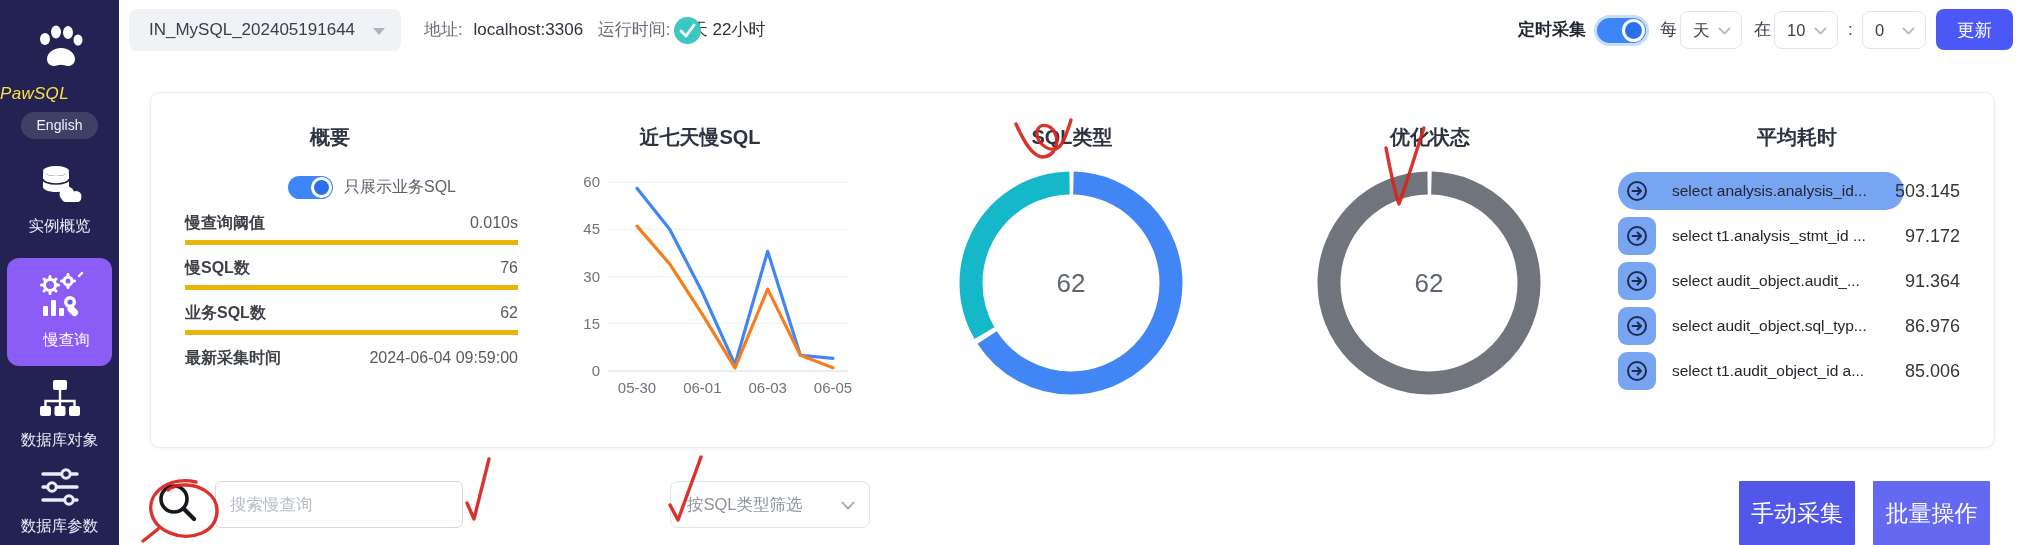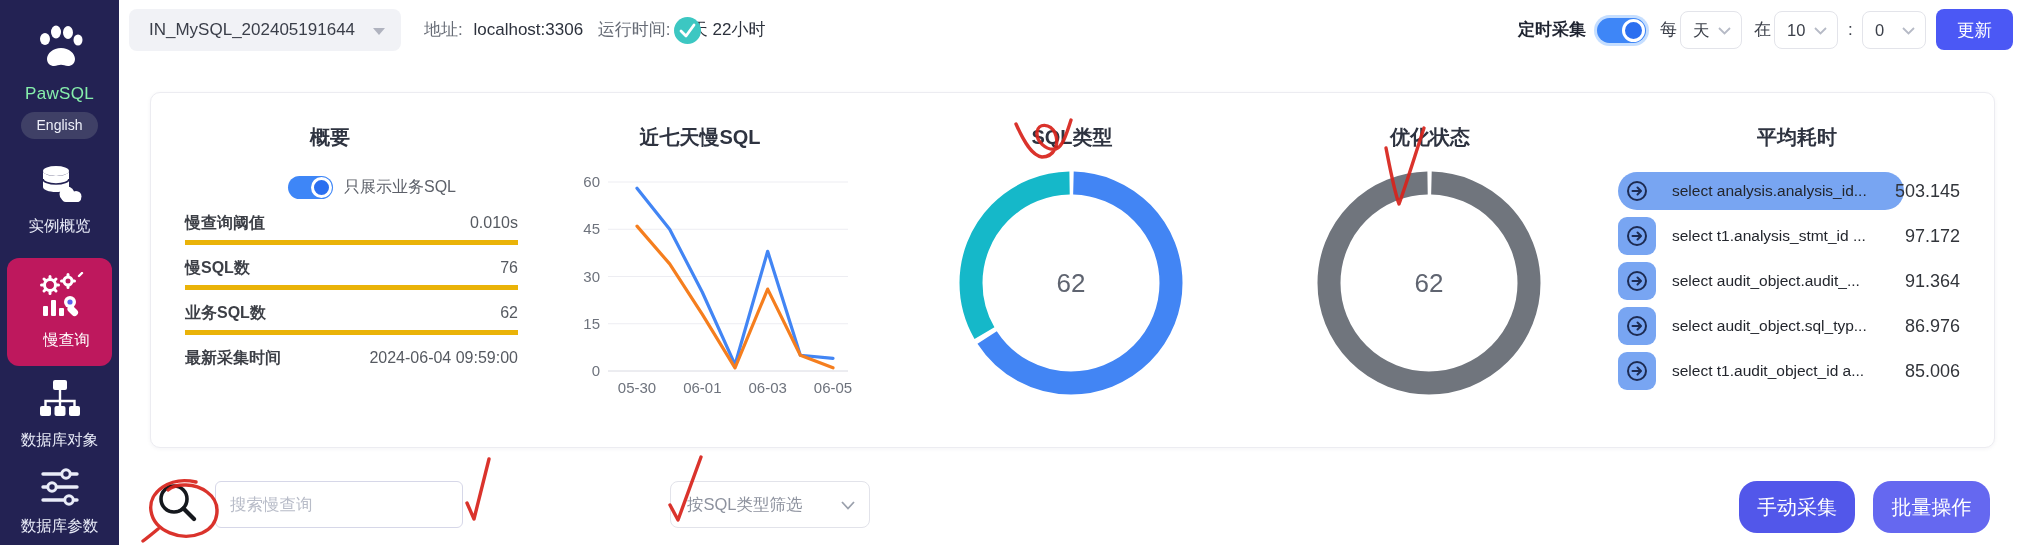--- a/index.html
+++ b/index.html
@@ -1,24 +1,24 @@
 <!DOCTYPE html>
 <html><head>
 <meta charset="utf-8">
 <style>
   html,body{margin:0;padding:0;background:#fff;}
   *{box-sizing:border-box;font-family:"Liberation Sans",sans-serif;}
   #app{position:relative;width:2027px;height:545px;background:#fff;overflow:hidden;}
 
   
   #sidebar{position:absolute;left:0;top:0;width:119px;height:545px;background:#232253;}
-  .brand-label{position:absolute;left:0;top:84px;width:119px;text-align:center;color:#86efac;font-size:17px;letter-spacing:.3px;}
+  .brand-label{position:absolute;left:0;top:84px;width:119px;text-align:left;color:#fde047;font-size:17px;letter-spacing:.3px;font-style:italic;}
   .english-badge{position:absolute;left:21px;top:112px;width:77px;height:27px;border-radius:14px;background:#3f4066;color:#eef0fa;font-size:14px;line-height:27px;text-align:center;}
   .nav-label{position:absolute;width:119px;text-align:center;color:#e9ecf8;font-size:15.5px;}
-  .nav-active{position:absolute;left:7px;top:258px;width:105px;height:108px;border-radius:12px;background:#be185d;}
+  .nav-active{position:absolute;left:7px;top:258px;width:105px;height:108px;border-radius:12px;background:#8b5cf6;}
   .icon-abs{position:absolute;}
 
   
   .instance-select{position:absolute;left:129px;top:9px;width:272px;height:42px;background:#f1f2f6;border-radius:8px;color:#3a3e49;font-size:17px;line-height:42px;padding:0 20px;cursor:pointer;}
   .instance-caret{position:absolute;right:16px;top:19px;width:0;height:0;border-left:6px solid transparent;border-right:6px solid transparent;border-top:7px solid #b0b3bf;}
   .addr-line{position:absolute;left:424px;top:0;height:60px;line-height:60px;font-size:17px;color:#676c76;white-space:nowrap;}
   .addr-line b{color:#2c313c;font-weight:normal;}
   .check-badge{position:absolute;left:674px;top:17px;width:27px;height:27px;border-radius:50%;background:#3cc7c2;}
   .sched-label{position:absolute;left:1518px;top:0;height:60px;line-height:60px;font-size:17px;font-weight:bold;color:#1e2330;}
   .toggle{position:relative;background:#3e86f7;border-radius:13px;cursor:pointer;}
@@ -55,21 +55,21 @@
   .avg-badge{position:absolute;left:0;top:0;width:38px;height:38px;border-radius:9px;background:#78a5f2;}
   .avg-badge svg{position:absolute;left:8px;top:8px;}
   .avg-sql{position:absolute;left:54px;top:0;height:38px;line-height:38px;font-size:15.5px;color:#23262d;white-space:nowrap;}
   .avg-val{position:absolute;right:0;top:0;width:120px;height:38px;line-height:38px;text-align:right;font-size:18px;color:#32353b;}
 
   
   .search-input{position:absolute;left:215px;top:481px;width:248px;height:47px;border:1.5px solid #d6d7e8;border-radius:6px;padding:0 14px;font-size:16.5px;color:#333;outline:none;}
   .search-input::placeholder{color:#b8bcc8;}
   .filter-select{position:absolute;top:481px;height:47px;background:#fff;border:1px solid #e2e3ea;border-radius:8px;font-size:16.5px;color:#8d929e;line-height:45px;padding:0 16px;cursor:pointer;}
   .filter-select .chev{position:absolute;right:14px;top:19px;}
-  .action-btn{position:absolute;top:481px;height:52px;border:none;border-radius:18px;color:#fff;font-size:20px;cursor:pointer;}
+  .action-btn{position:absolute;top:481px;height:64px;border:none;border-radius:1px;color:#fff;font-size:23px;cursor:pointer;}
   #btn-manual{left:1739px;width:116px;background:#5257ea;}
   #btn-batch{left:1873px;width:117px;background:#6568f0;}
 
   #annotations{position:absolute;left:0;top:0;pointer-events:none;z-index:50;}
 </style>
 </head>
 <body>
 
 <div id="app">
 

